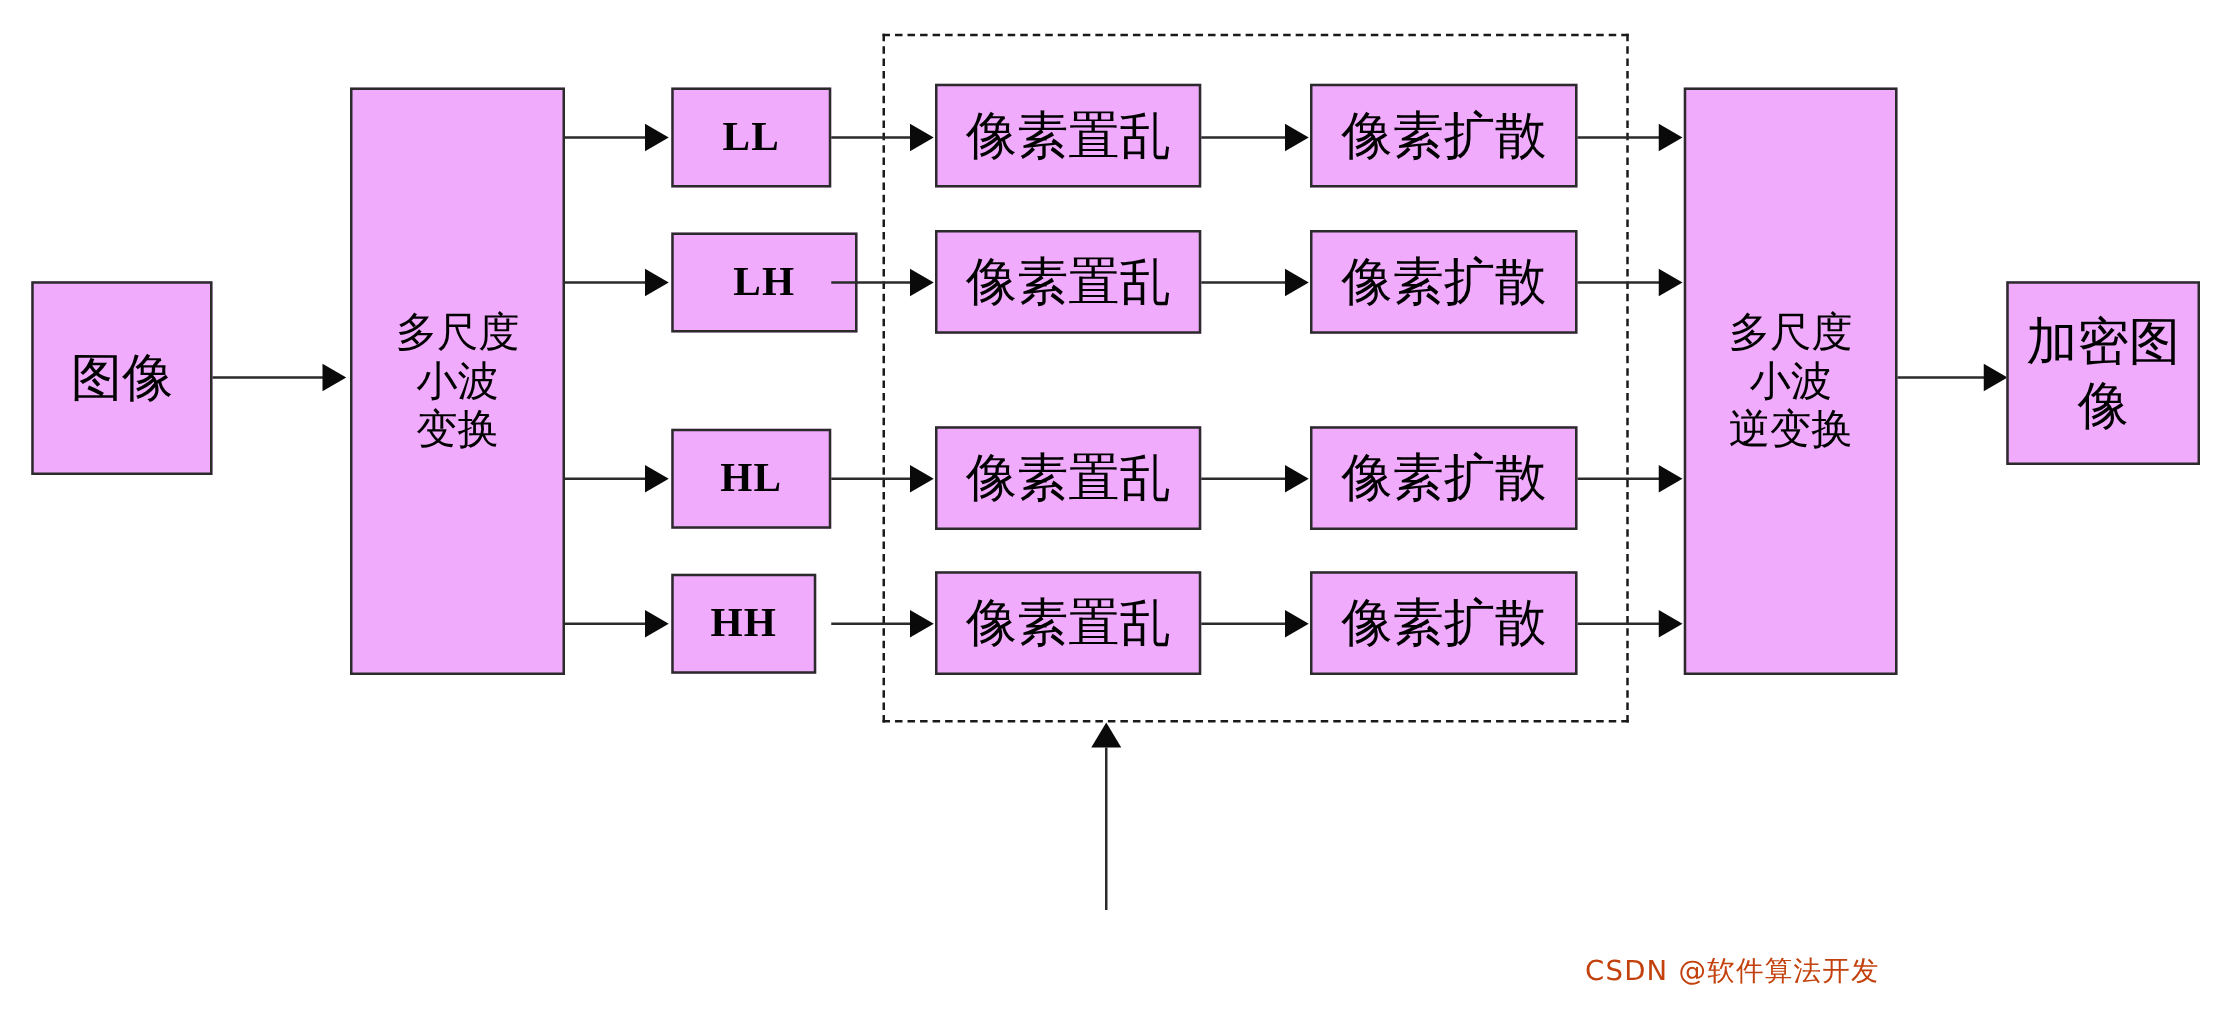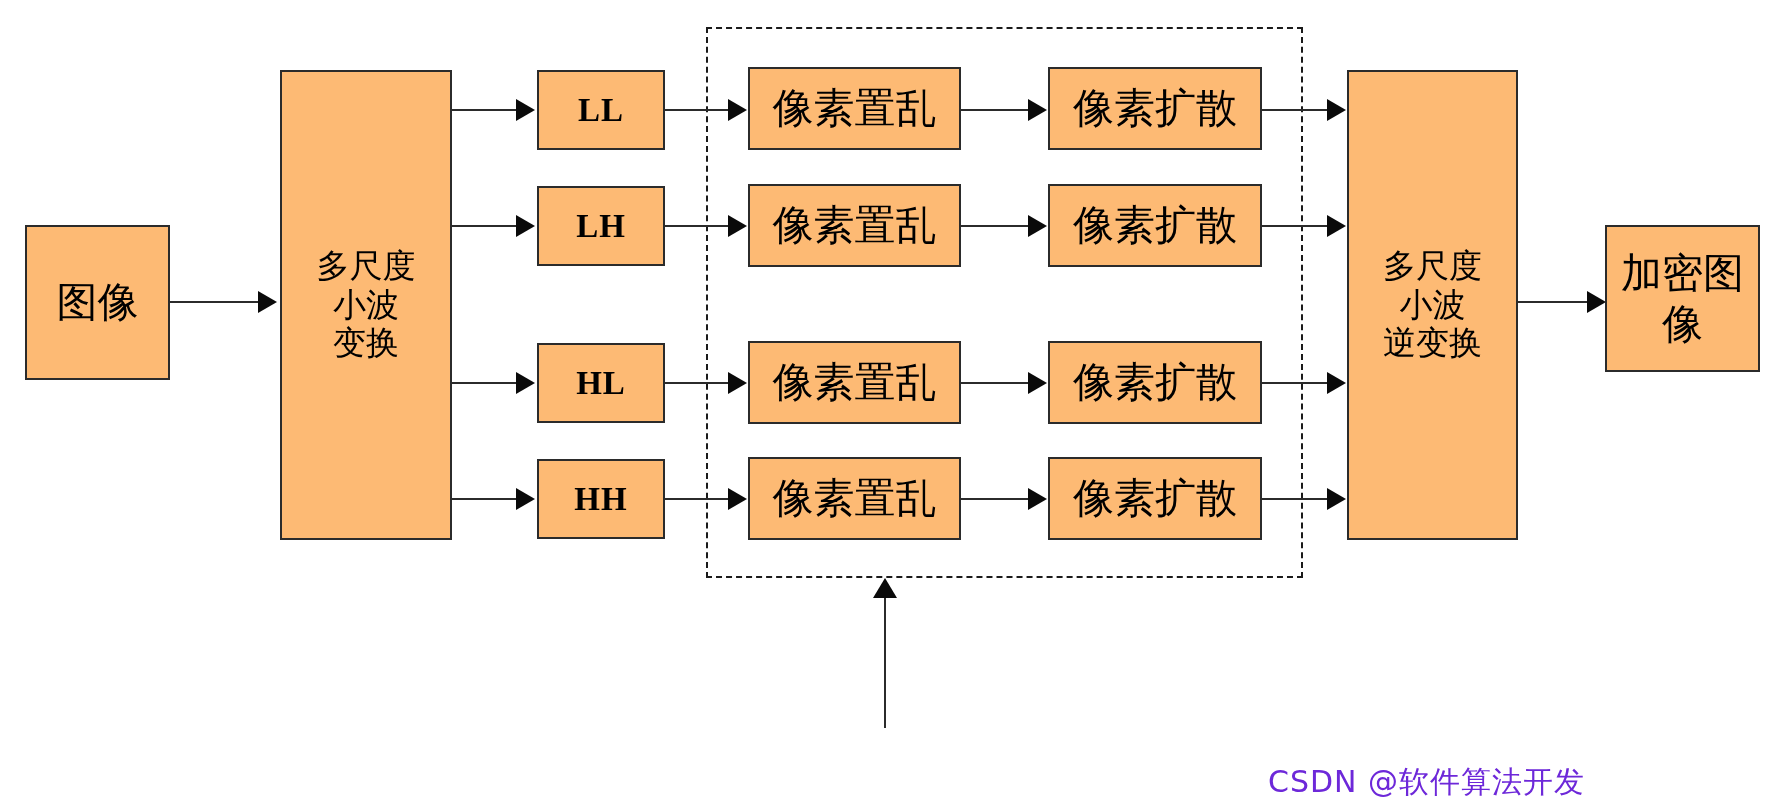--- a/index.html
+++ b/index.html
@@ -14,21 +14,21 @@
     position: relative;
     width: 1785px;
     height: 809px;
     background: #ffffff;
     overflow: hidden;
   }
   .box {
     position: absolute;
     box-sizing: border-box;
     border: 2px solid #2b2b2b;
-    background: #fdba74;
+    background: #f0abfc;
     display: flex;
     align-items: center;
     justify-content: center;
     text-align: center;
     color: #000000;
     line-height: 1.18;
   }
   .cjk {
     font-family: "DejaVu Sans", "Liberation Sans", sans-serif;
     font-size: 41px;
@@ -67,23 +67,23 @@
   }
   .arrow-u {
     position: absolute;
     width: 0; height: 0;
     border-left: 12px solid transparent;
     border-right: 12px solid transparent;
     border-bottom: 20px solid #0a0a0a;
   }
   .watermark {
     position: absolute;
-    color: #6d28d9;
+    color: #c2410c;
     font-family: "DejaVu Sans", "Liberation Sans", sans-serif;
-    font-size: 30px;
+    font-size: 22px;
     white-space: nowrap;
     letter-spacing: 1px;
   }
 </style>
 </head>
 <body>
 
 <div id="canvas">
 
   <div class="dashed-region" style="left:706px; top:27px; width:597px; height:551px;"></div>
@@ -109,27 +109,27 @@
 
   <div class="conn conn-h" style="left:452px; top:382px; width:65px;"></div>
   <div class="arrow-r" style="left:516px; top:372px;"></div>
 
   <div class="conn conn-h" style="left:452px; top:498px; width:65px;"></div>
   <div class="arrow-r" style="left:516px; top:488px;"></div>
 
   <div class="box latin" style="left:537px; top:70px; width:128px; height:80px;">
     <span>LL</span>
   </div>
-  <div class="box latin" style="left:537px; top:186px; width:128px; height:80px;">
+  <div class="box latin" style="left:537px; top:186px; width:149px; height:80px;">
     <span>LH</span>
   </div>
   <div class="box latin" style="left:537px; top:343px; width:128px; height:80px;">
     <span>HL</span>
   </div>
-  <div class="box latin" style="left:537px; top:459px; width:128px; height:80px;">
+  <div class="box latin" style="left:537px; top:459px; width:116px; height:80px;">
     <span>HH</span>
   </div>
 
   <div class="conn conn-h" style="left:665px; top:109px; width:64px;"></div>
   <div class="arrow-r" style="left:728px; top:99px;"></div>
 
   <div class="conn conn-h" style="left:665px; top:225px; width:64px;"></div>
   <div class="arrow-r" style="left:728px; top:215px;"></div>
 
   <div class="conn conn-h" style="left:665px; top:382px; width:64px;"></div>

